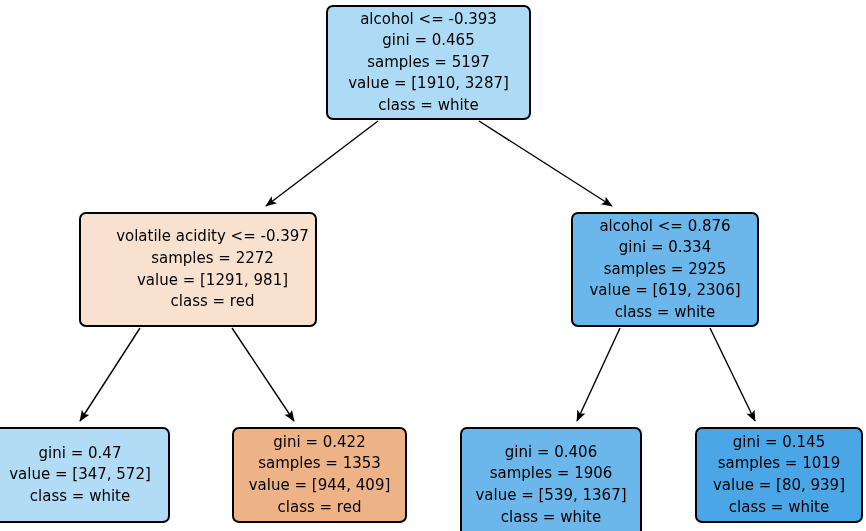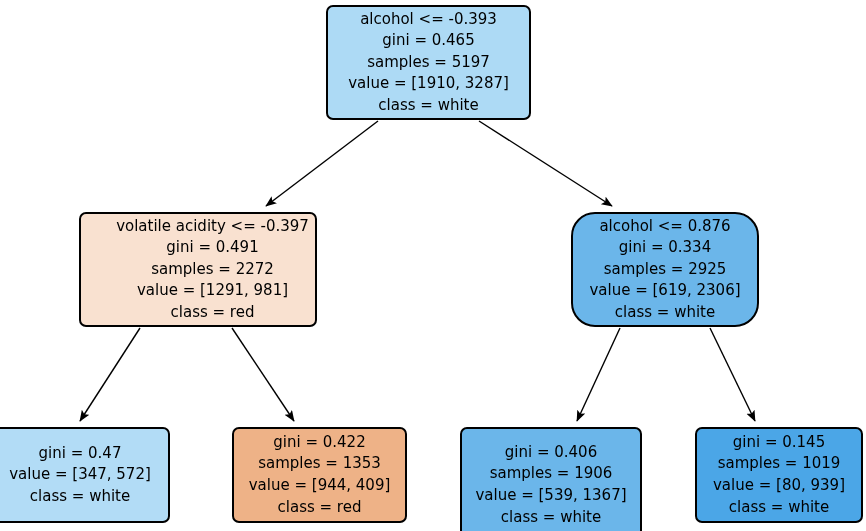--- a/index.html
+++ b/index.html
@@ -67,26 +67,25 @@
   <div id="node-layer">
       <div class="node" style="left: 326px; top: 5px; width: 205px; height: 115px; background: rgb(173, 218, 245); border-color: rgb(0, 0, 0); color: rgb(0, 0, 0);">
         <span class="line">alcohol &lt;= -0.393</span>
         <span class="line">gini = 0.465</span>
         <span class="line">samples = 5197</span>
         <span class="line">value = [1910, 3287]</span>
         <span class="line">class = white</span>
       </div>
       <div class="node" style="left: 79px; top: 212px; width: 238px; height: 115px; background: rgb(249, 225, 208); border-color: rgb(0, 0, 0); color: rgb(0, 0, 0); padding-left: 29px;">
         <span class="line">volatile acidity &lt;= -0.397</span>
-        <span class="line">gini = 0.491</span>
         <span class="line">samples = 2272</span>
         <span class="line">value = [1291, 981]</span>
         <span class="line">class = red</span>
       </div>
-      <div class="node" style="left: 571px; top: 212px; width: 188px; height: 115px; background: rgb(107, 182, 234); border-color: rgb(0, 0, 0); color: rgb(0, 0, 0); border-radius: 24px;">
+      <div class="node" style="left: 571px; top: 212px; width: 188px; height: 115px; background: rgb(107, 182, 234); border-color: rgb(0, 0, 0); color: rgb(0, 0, 0);">
         <span class="line">alcohol &lt;= 0.876</span>
         <span class="line">gini = 0.334</span>
         <span class="line">samples = 2925</span>
         <span class="line">value = [619, 2306]</span>
         <span class="line">class = white</span>
       </div>
       <div class="node" style="left: -10px; top: 427px; width: 180px; height: 96px; background: rgb(178, 220, 246); border-color: rgb(0, 0, 0); color: rgb(0, 0, 0);">
         <span class="line">gini = 0.47</span>
         <span class="line">value = [347, 572]</span>
         <span class="line">class = white</span>

